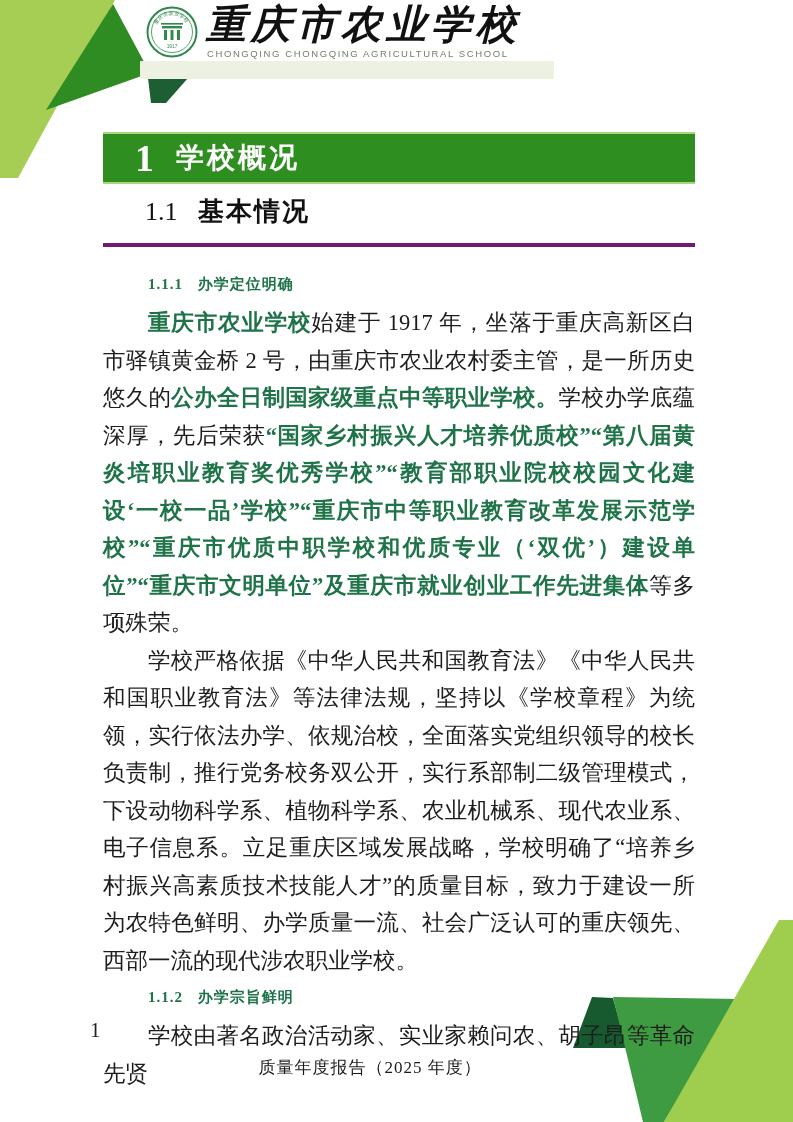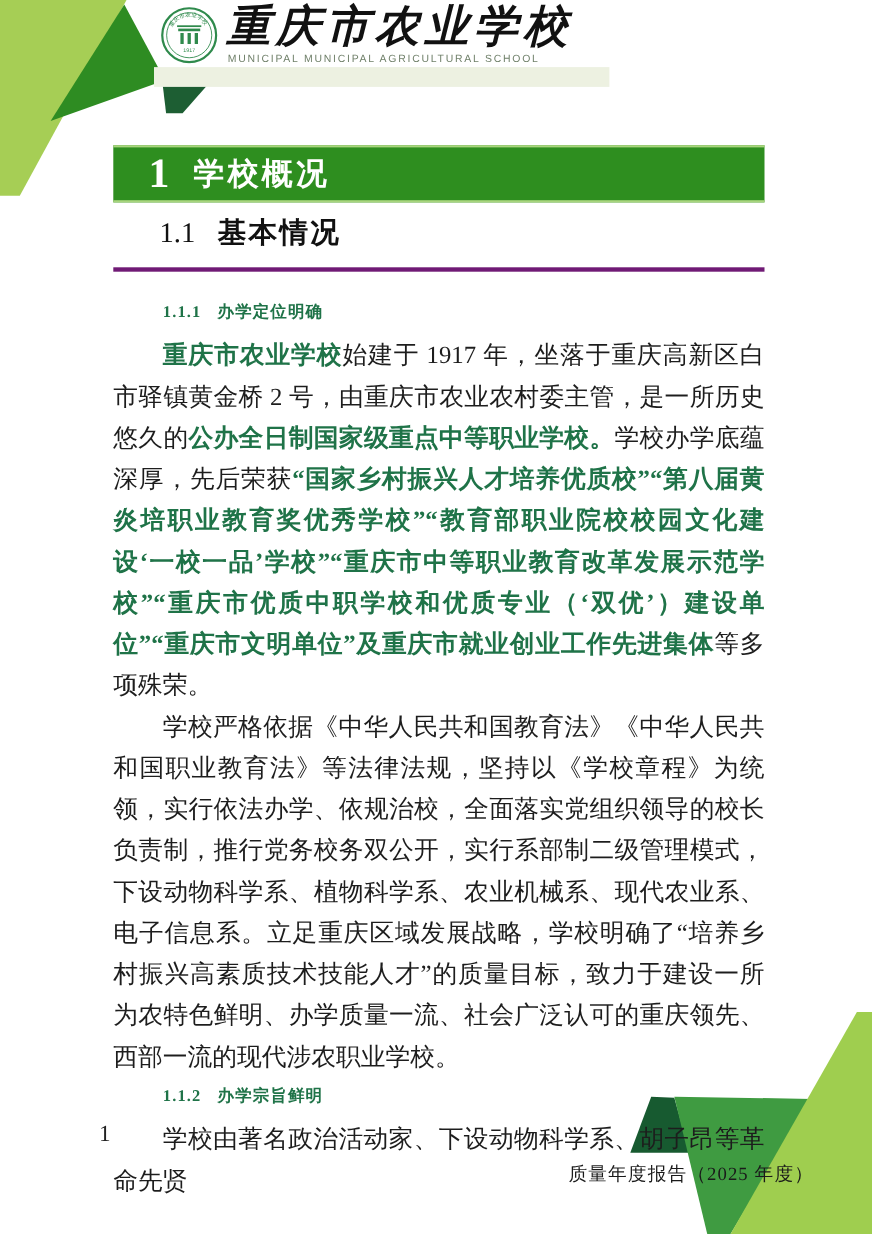--- a/index.html
+++ b/index.html
@@ -86,21 +86,21 @@
   .content h3 .num{font-family:"Liberation Serif",serif;margin-right:10px;}
   .content p{margin:0;text-indent:2em;}
   .gb{color:var(--accent-green);font-weight:bold;}
   
   .page-num{
     position:absolute;left:90px;top:1018px;
     font-size:21px;font-family:"Liberation Serif",serif;color:#222;
   }
   .report-title{
     position:absolute;left:0;top:1056px;width:740px;
-    text-align:right;font-size:17px;color:#1a1a1a;
+    text-align:center;font-size:17px;color:#1a1a1a;
     letter-spacing:1px;
   }
 </style>
 </head>
 <body>
 
 <div class="page">
 
   <svg class="deco tl" width="220" height="200" viewBox="0 0 220 200">
     <polygon points="0,0 115,0 18,178 0,178" fill="#a6ce55"></polygon>
@@ -128,21 +128,21 @@
       <rect x="16" y="20" width="20" height="2.4"></rect>
       <rect x="18" y="24" width="3" height="10"></rect>
       <rect x="24.5" y="24" width="3" height="10"></rect>
       <rect x="31" y="24" width="3" height="10"></rect>
       <rect x="15" y="17" width="22" height="1.6"></rect>
     </g>
     <text x="26" y="41.5" font-size="4.8" fill="#2f8a4c" text-anchor="middle" font-family="Liberation Sans, sans-serif">1917</text>
   </svg>
 
   <div class="school-name">重庆市农业学校</div>
-  <div class="school-name-en">MUNICIPAL MUNICIPAL AGRICULTURAL SCHOOL</div>
+  <div class="school-name-en">CHONGQING CHONGQING AGRICULTURAL SCHOOL</div>
 
   <div class="banner">
     <span class="num">1</span>
     <span class="ttl">学校概况</span>
   </div>
 
   <div class="section-head">
     <span class="num">1.1</span>
     <span class="ttl">基本情况</span>
   </div>
@@ -151,19 +151,19 @@
     <h3>
       <span class="num">1.1.1</span>
       <span>办学定位明确</span>
     </h3>
     <p><span class="gb">重庆市农业学校</span><span>始建于 1917 年，坐落于重庆高新区白市驿镇黄金桥 2 号，由重庆市农业农村委主管，是一所历史悠久的</span><span class="gb">公办全日制国家级重点中等职业学校。</span><span>学校办学底蕴深厚，先后荣获</span><span class="gb">“国家乡村振兴人才培养优质校”“第八届黄炎培职业教育奖优秀学校”“教育部职业院校校园文化建设‘一校一品’学校”“重庆市中等职业教育改革发展示范学校”“重庆市优质中职学校和优质专业（‘双优’）建设单位”“重庆市文明单位”及重庆市就业创业工作先进集体</span><span>等多项殊荣。</span></p>
     <p>学校严格依据《中华人民共和国教育法》《中华人民共和国职业教育法》等法律法规，坚持以《学校章程》为统领，实行依法办学、依规治校，全面落实党组织领导的校长负责制，推行党务校务双公开，实行系部制二级管理模式，下设动物科学系、植物科学系、农业机械系、现代农业系、电子信息系。立足重庆区域发展战略，学校明确了“培养乡村振兴高素质技术技能人才”的质量目标，致力于建设一所为农特色鲜明、办学质量一流、社会广泛认可的重庆领先、西部一流的现代涉农职业学校。</p>
     <h3>
       <span class="num">1.1.2</span>
       <span>办学宗旨鲜明</span>
     </h3>
-    <p>学校由著名政治活动家、下设动物科学系、胡子昂等革命先贤</p>
+    <p>学校由著名政治活动家、实业家赖问农、胡子昂等革命先贤</p>
   </div>
 
   <div class="page-num">1</div>
   <div class="report-title">质量年度报告（2025 年度）</div>
 
 </div>
 
 </body></html>

